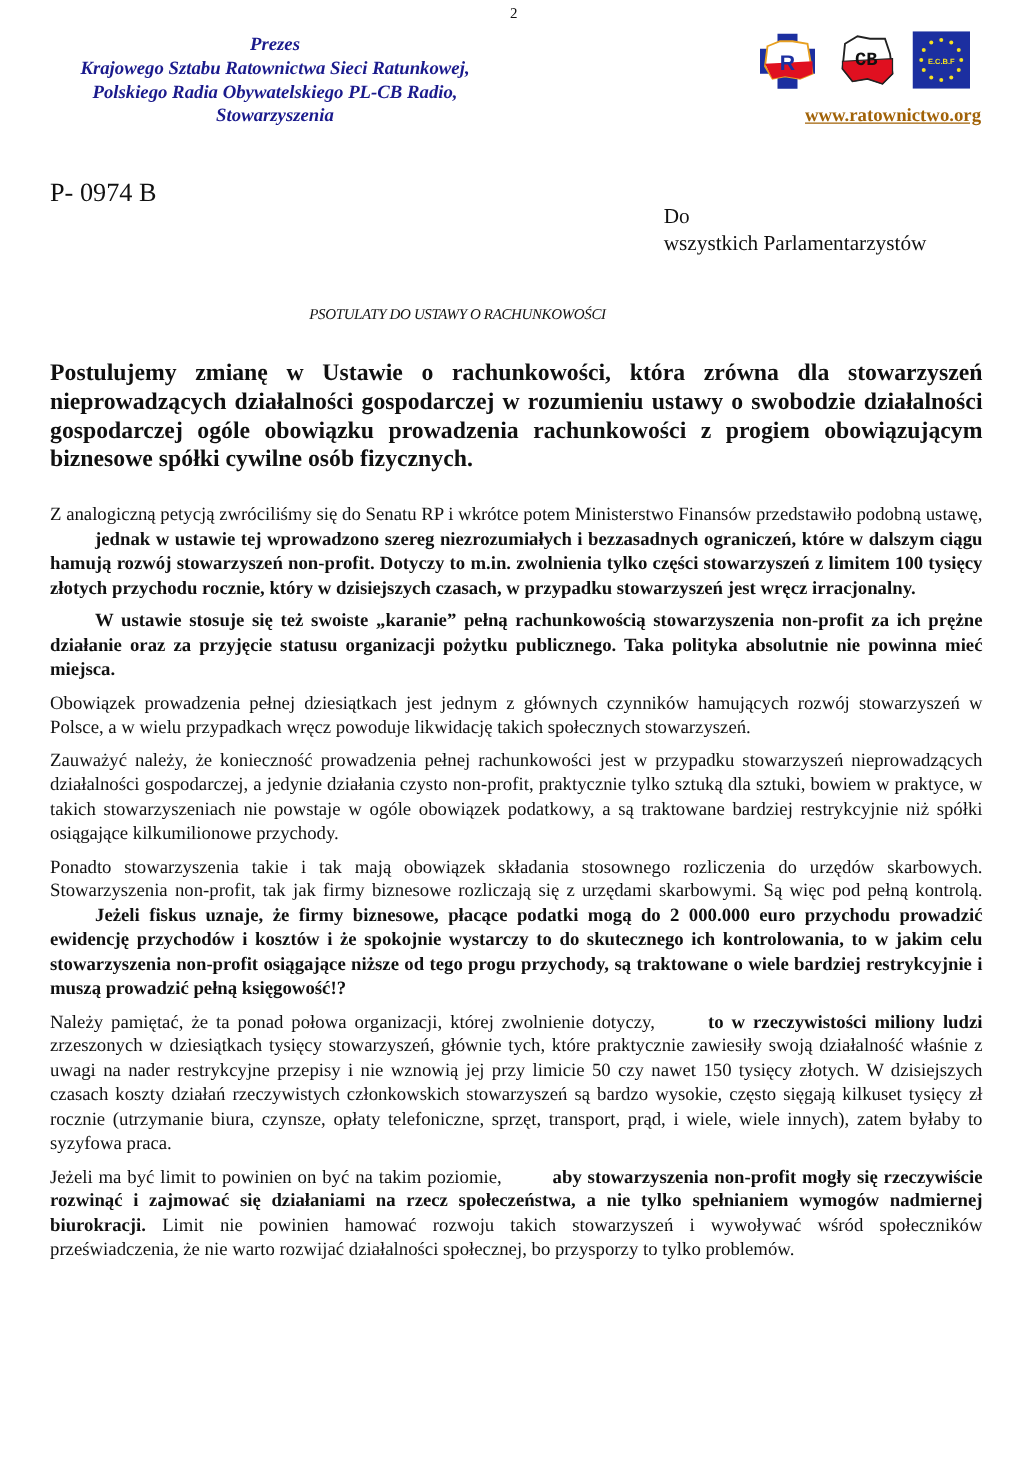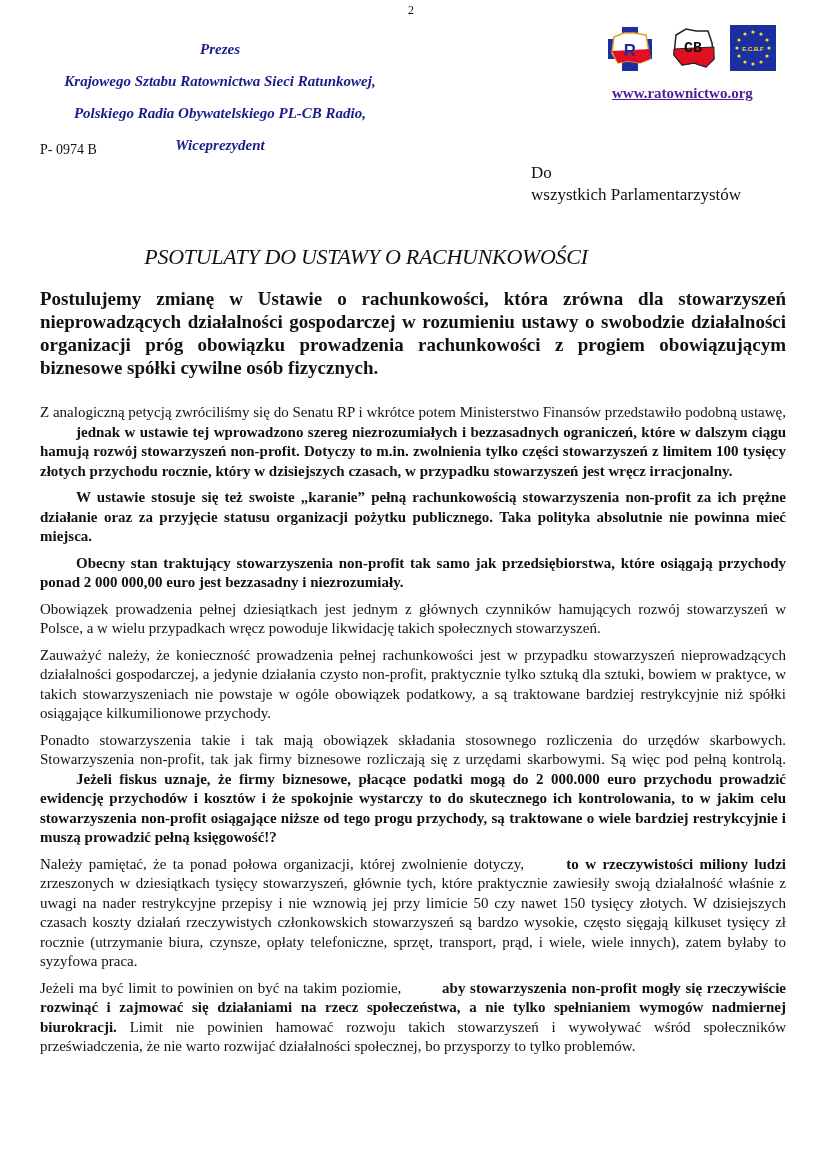--- a/index.html
+++ b/index.html
@@ -1,46 +1,46 @@
 <!DOCTYPE html>
 <html><head>
 <meta charset="utf-8">
 <style>
   html, body { margin: 0; padding: 0; background: #ffffff; }
   body { width: 826px; height: 1169px; position: relative; overflow: hidden;
          font-family: "Liberation Serif", "DejaVu Serif", serif; color: #111; }
   .page-num { position: absolute; top: 3px; left: 408px; font-size: 12px; }
   .header-left { position: absolute; top: 27px; left: 30px; width: 380px; text-align: center;
                  color: #1a1a8c; font-weight: bold; font-style: italic; font-size: 15px; line-height: 19px; }
-  .header-left div { white-space: nowrap; margin-top: 13px; }
+  .header-left div { white-space: nowrap; }
   .logos { position: absolute; top: 25px; left: 606px; width: 180px; height: 48px; }
   .logo { position: absolute; top: 0; }
-  .site-link { position: absolute; top: 85px; left: 612px; color: #4c1d95; font-weight: bold;
+  .site-link { position: absolute; top: 85px; left: 644px; color: #a16207; font-weight: bold;
                font-size: 15px; text-decoration: underline; }
-  .ref { position: absolute; top: 142px; left: 40px; font-size: 14px; }
+  .ref { position: absolute; top: 142px; left: 40px; font-size: 21px; }
   .addressee { position: absolute; top: 162px; left: 531px; font-size: 17px; line-height: 22px; }
   .title { position: absolute; top: 244px; left: 0; width: 732px; text-align: center;
-           font-style: italic; font-size: 22px; letter-spacing: -0.3px; }
+           font-style: italic; font-size: 12px; letter-spacing: -0.3px; }
   .lead { position: absolute; top: 287px; left: 40px; width: 746px; font-weight: bold;
           font-size: 19px; line-height: 23px; text-align: justify; }
   .body { position: absolute; top: 403px; left: 40px; width: 746px; font-size: 15px;
           line-height: 19.5px; }
   .body p { margin: 0 0 7px 0; text-align: justify; }
   .b { font-weight: bold; margin-left: 36px; }
 </style>
 </head>
 <body>
 
 <div class="page-num">2</div>
 
 <div class="header-left">
   <div>Prezes</div>
   <div>Krajowego Sztabu Ratownictwa  Sieci  Ratunkowej,</div>
   <div>Polskiego Radia Obywatelskiego PL-CB Radio,</div>
-  <div>Wiceprezydent</div>
+  <div>Stowarzyszenia</div>
 </div>
 
 <div class="logos">
 
   <svg class="logo" style="left:0" width="48" height="48" viewBox="0 0 48 48">
     <rect x="16" y="2" width="16" height="44" fill="#1c2fa0"></rect>
     <rect x="2" y="14" width="44" height="20" fill="#1c2fa0"></rect>
     <path d="M8 12 L18 8 L28 8 L40 10 L42 22 L44 34 L34 38 L22 36 L12 38 L6 28 Z" fill="#ffffff" stroke="#e8a020" stroke-width="1.5"></path>
     <path d="M6 26 L44 24 L44 34 L34 38 L22 36 L12 38 Z" fill="#e01020"></path>
     <text x="24" y="31" text-anchor="middle" font-family="Liberation Sans, sans-serif" font-weight="bold" font-size="17" fill="#1c2fa0">R</text>
@@ -76,24 +76,23 @@
 
 <div class="ref">P- 0974 B</div>
 
 <div class="addressee">
   <div>Do</div>
   <div>wszystkich Parlamentarzystów</div>
 </div>
 
 <div class="title">PSOTULATY DO USTAWY O RACHUNKOWOŚCI</div>
 
-<div class="lead">Postulujemy zmianę w Ustawie o rachunkowości, która zrówna dla stowarzyszeń nieprowadzących działalności gospodarczej w rozumieniu ustawy o swobodzie działalności organizacji próg obowiązku prowadzenia rachunkowości z progiem obowiązującym biznesowe spółki cywilne osób fizycznych.</div>
+<div class="lead">Postulujemy zmianę w Ustawie o rachunkowości, która zrówna dla stowarzyszeń nieprowadzących działalności gospodarczej w rozumieniu ustawy o swobodzie działalności gospodarczej ogóle obowiązku prowadzenia rachunkowości z progiem obowiązującym biznesowe spółki cywilne osób fizycznych.</div>
 
 <div class="body" id="body">
     <p><span>Z analogiczną petycją zwróciliśmy się do Senatu RP i wkrótce potem Ministerstwo Finansów przedstawiło podobną ustawę, </span><span class="b">jednak w ustawie tej wprowadzono szereg niezrozumiałych i bezzasadnych ograniczeń, które w dalszym ciągu hamują rozwój stowarzyszeń non-profit. Dotyczy to m.in. zwolnienia tylko części stowarzyszeń z limitem 100 tysięcy złotych przychodu rocznie, który w dzisiejszych czasach, w przypadku stowarzyszeń jest wręcz irracjonalny.</span></p>
     <p><span class="b">W ustawie stosuje się też swoiste „karanie” pełną rachunkowością stowarzyszenia non-profit za ich prężne działanie oraz za przyjęcie statusu organizacji pożytku publicznego. Taka polityka absolutnie nie powinna mieć miejsca.</span></p>
-    <p><span class="b">Obecny stan traktujący stowarzyszenia non-profit tak samo jak przedsiębiorstwa, które osiągają przychody ponad 2 000 000,00 euro jest bezzasadny i niezrozumiały.</span></p>
     <p><span>Obowiązek prowadzenia pełnej dziesiątkach jest jednym z głównych czynników hamujących rozwój stowarzyszeń w Polsce, a w wielu przypadkach wręcz powoduje likwidację takich społecznych stowarzyszeń.</span></p>
     <p><span>Zauważyć należy, że konieczność prowadzenia pełnej rachunkowości jest w przypadku stowarzyszeń nieprowadzących działalności gospodarczej, a jedynie działania czysto non-profit, praktycznie tylko sztuką dla sztuki, bowiem w praktyce, w takich stowarzyszeniach nie powstaje w ogóle obowiązek podatkowy, a są traktowane bardziej restrykcyjnie niż spółki osiągające kilkumilionowe przychody.</span></p>
     <p><span>Ponadto stowarzyszenia takie i tak mają obowiązek składania stosownego rozliczenia do urzędów skarbowych. Stowarzyszenia non-profit, tak jak firmy biznesowe rozliczają się z urzędami skarbowymi. Są więc pod pełną kontrolą. </span><span class="b">Jeżeli fiskus uznaje, że firmy biznesowe, płacące podatki mogą do 2 000.000 euro przychodu prowadzić ewidencję przychodów i kosztów i że spokojnie wystarczy to do skutecznego ich kontrolowania, to w jakim celu stowarzyszenia non-profit osiągające niższe od tego progu przychody, są traktowane o wiele bardziej restrykcyjnie i muszą prowadzić pełną księgowość!?</span></p>
     <p><span>Należy pamiętać, że ta ponad połowa organizacji, której zwolnienie dotyczy, </span><span class="b">to w rzeczywistości miliony ludzi</span><span> zrzeszonych w dziesiątkach tysięcy stowarzyszeń, głównie tych, które praktycznie zawiesiły swoją działalność właśnie z uwagi na nader restrykcyjne przepisy i nie wznowią jej przy limicie 50 czy nawet 150 tysięcy złotych. W dzisiejszych czasach koszty działań rzeczywistych członkowskich stowarzyszeń są bardzo wysokie, często sięgają kilkuset tysięcy zł rocznie (utrzymanie biura, czynsze, opłaty telefoniczne, sprzęt, transport, prąd, i wiele, wiele innych), zatem byłaby to syzyfowa praca.</span></p>
     <p><span>Jeżeli ma być limit to powinien on być na takim poziomie, </span><span class="b">aby stowarzyszenia non-profit mogły się rzeczywiście rozwinąć i zajmować się działaniami na rzecz społeczeństwa, a nie tylko spełnianiem wymogów nadmiernej biurokracji.</span><span> Limit nie powinien hamować rozwoju takich stowarzyszeń i wywoływać wśród społeczników przeświadczenia, że nie warto rozwijać działalności społecznej, bo przysporzy to tylko problemów.</span></p>
   </div>
 
 </body></html>

